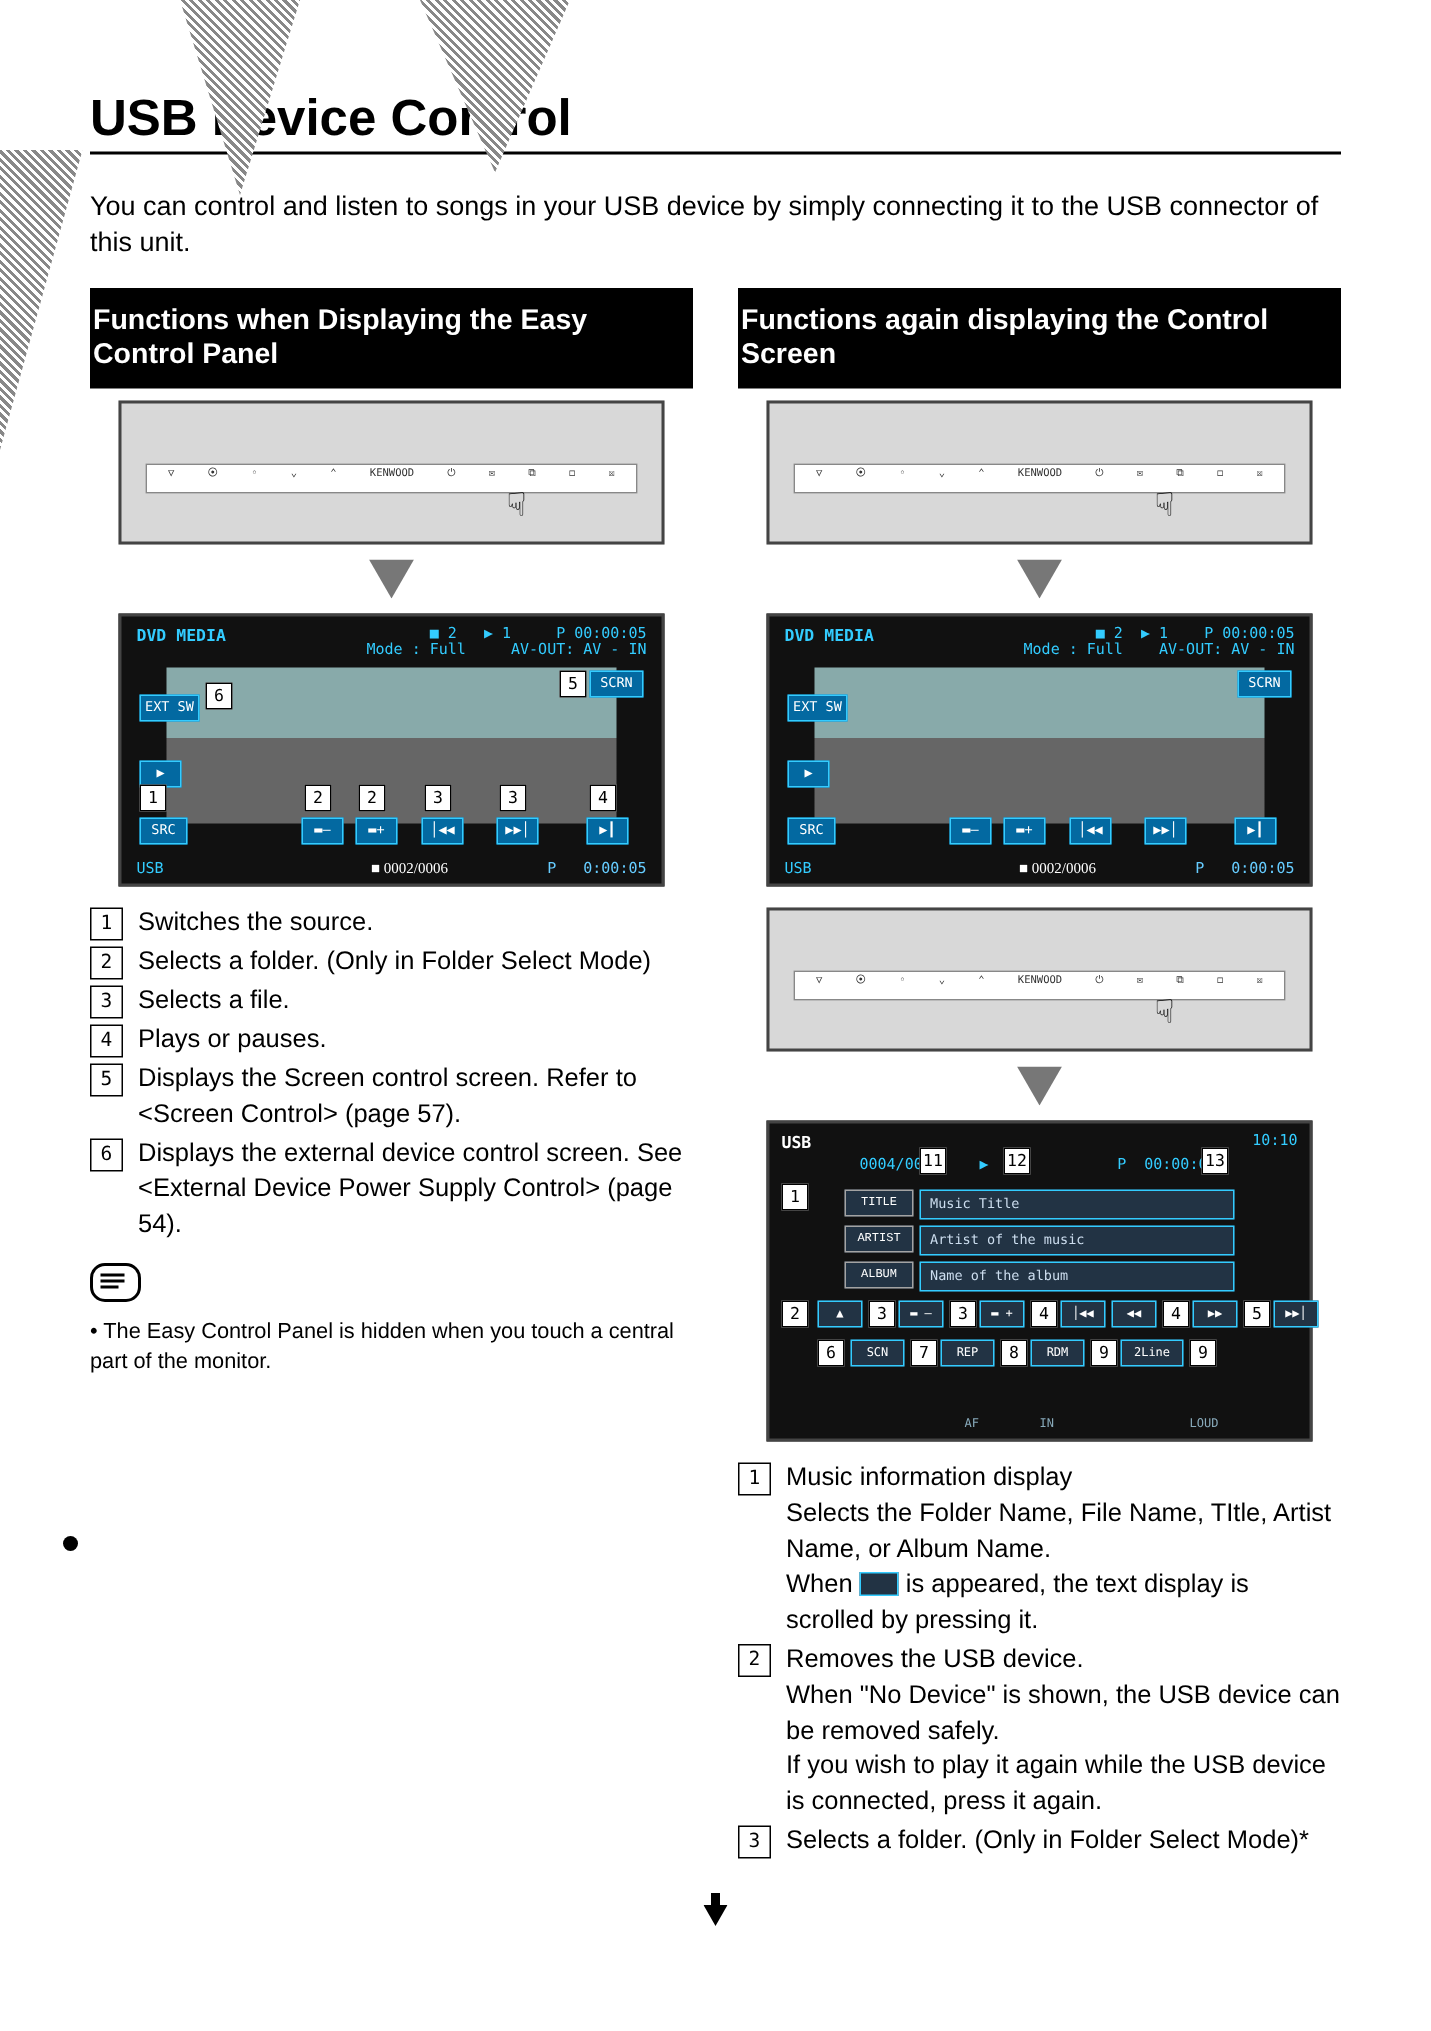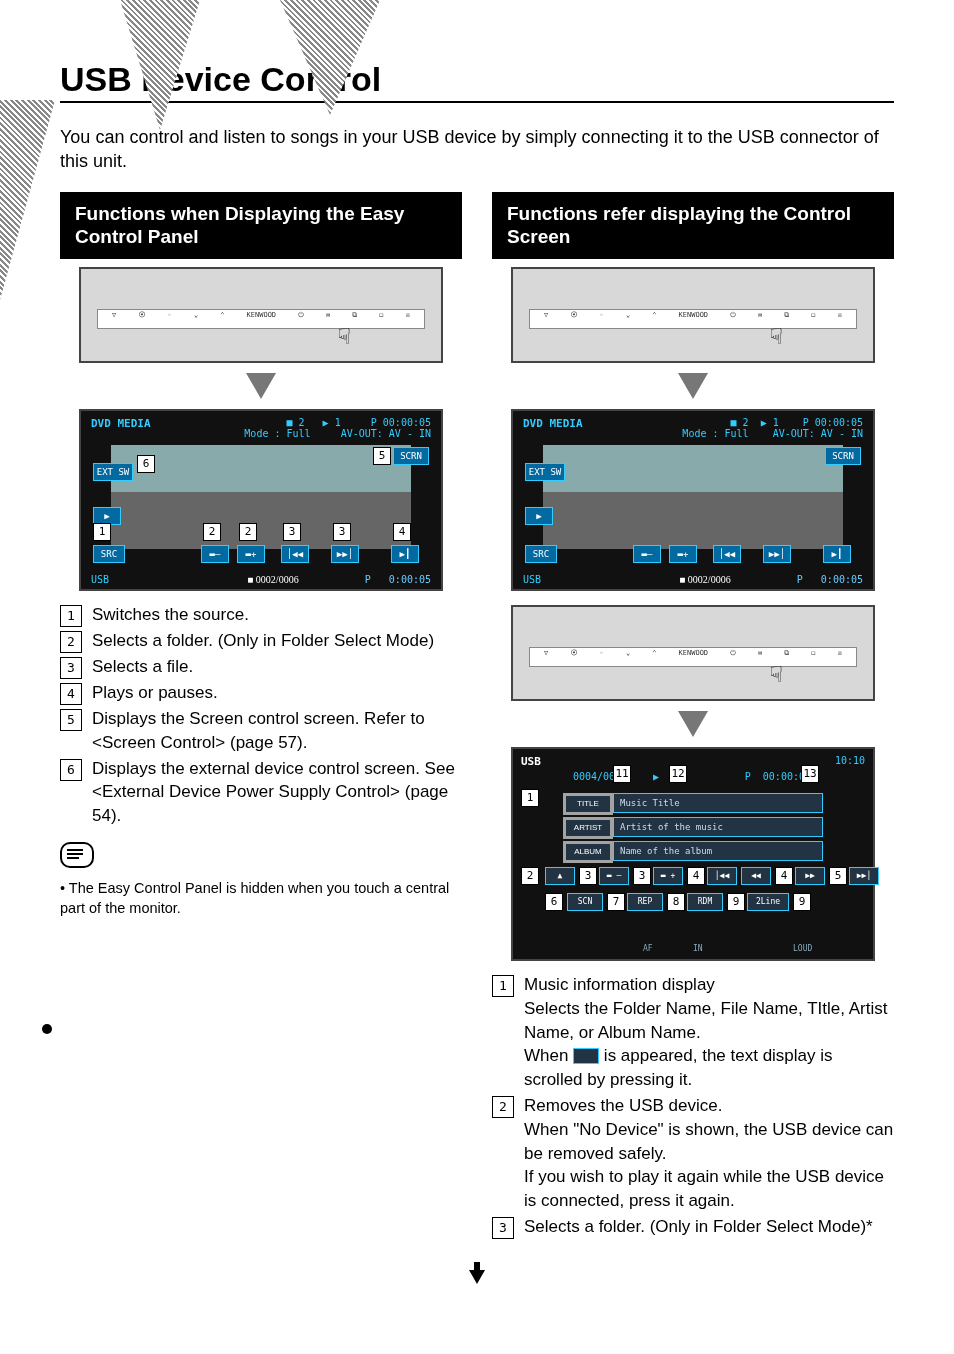--- a/index.html
+++ b/index.html
@@ -14,21 +14,21 @@
   h1.title{font-size:34px;font-weight:bold;margin:0 0 2px 0;font-style:normal;}
   .rule{border-top:2px solid #000;margin:0 0 22px 0;}
   .intro{font-size:18px;line-height:1.35;margin:0 0 18px 0;}
   .noteicon{display:inline-block;width:30px;height:22px;border:2px solid #000;border-radius:10px;position:relative;vertical-align:middle;}
   .noteicon svg{position:absolute;left:3px;top:3px;}
   ul.topbul{list-style:none;padding:0;margin:4px 0 26px 0;font-size:15px;}
   ul.topbul li::before{content:"• ";}
 
   .cols{display:flex;gap:30px;}
   .col{flex:1 1 0;min-width:0;}
-  .blackbar{background:#000;color:#fff;font-weight:bold;font-size:19px;padding:10px 15px;line-height:1.25;}
+  .blackbar{background:#000;color:#fff;font-weight:bold;font-size:19px;padding:10px 2px;line-height:1.25;}
   .lead{font-size:17px;margin:12px 0 12px 0;line-height:1.35;}
 
   .shot{border:2px solid #444;background:#d8d8d8;width:360px;margin:8px auto 10px auto;position:relative;}
   .shot.top{height:92px;}
   .shot.top .bar{position:absolute;left:16px;right:16px;top:40px;height:18px;background:#fff;border:1px solid #888;}
   .shot.top .labels{position:absolute;left:20px;right:20px;top:42px;height:14px;display:flex;justify-content:space-around;font-size:7px;color:#333;font-family:monospace;}
   .shot .hand{position:absolute;right:90px;top:55px;font-size:22px;}
   .arrowdown{display:block;margin:4px auto 10px auto;}
 
   .shot.dvd{height:178px;background:#111;}
@@ -40,21 +40,21 @@
   .shot.dvd .ftr{position:absolute;right:10px;bottom:4px;color:#6cf;font-family:monospace;font-size:10px;}
   .shot.dvd .btn{position:absolute;width:26px;height:16px;background:#0369a1;border:1px solid #3cf;color:#fff;font-size:9px;text-align:center;line-height:16px;font-family:monospace;}
   .num{position:absolute;width:16px;height:16px;border:1px solid #000;background:#fff;color:#000;font-family:monospace;font-size:11px;text-align:center;line-height:16px;}
 
   .shot.usb{height:210px;background:#111;}
   .shot.usb .top{position:absolute;left:8px;top:6px;color:#fff;font-family:monospace;font-size:11px;font-weight:bold;}
   .shot.usb .topr{position:absolute;right:8px;top:6px;color:#3cf;font-family:monospace;font-size:10px;}
   .shot.usb .cnt{position:absolute;left:60px;top:22px;color:#3cf;font-family:monospace;font-size:10px;}
   .shot.usb .play{position:absolute;left:140px;top:22px;color:#3cf;font-size:10px;font-family:monospace;}
   .shot.usb .row{position:absolute;left:50px;right:50px;height:18px;background:#234;border:1px solid #3cf;color:#cde;font-size:9px;font-family:monospace;padding:0 6px;line-height:18px;white-space:nowrap;overflow:hidden;}
-  .shot.usb .lab{position:absolute;width:44px;height:16px;background:#234;border:3px solid #a3a3a3;color:#fff;font-size:8px;font-family:Liberation Sans, sans-serif;text-align:center;line-height:16px;}
+  .shot.usb .lab{position:absolute;width:44px;height:16px;background:#234;border:1px solid #a3a3a3;color:#fff;font-size:8px;font-family:Liberation Mono, monospace;text-align:center;line-height:16px;}
   .shot.usb .sm{position:absolute;width:28px;height:16px;background:#234;border:1px solid #3cf;color:#fff;font-size:8px;text-align:center;line-height:16px;font-family:monospace;}
   .shot.usb .ftlab{position:absolute;bottom:6px;color:#8ab;font-size:8px;font-family:monospace;}
 
   ol.callouts{list-style:none;padding:0;margin:12px 0 0 0;font-size:17px;line-height:1.4;}
   ol.callouts li{display:flex;margin:2px 0;}
   ol.callouts .box{flex:0 0 auto;width:20px;height:20px;border:1px solid #000;font-family:monospace;font-size:13px;text-align:center;line-height:20px;margin-right:10px;margin-top:2px;}
   ol.callouts .txt{flex:1 1 auto;}
   .subnote{font-size:14.5px;line-height:1.4;margin:10px 0 0 0;}
   .subnote .b::before{content:"•  ";}
 
@@ -176,21 +176,21 @@
               <line x1="2" y1="3" x2="18" y2="3" stroke="#000" stroke-width="2"></line>
               <line x1="2" y1="7" x2="18" y2="7" stroke="#000" stroke-width="2"></line>
               <line x1="2" y1="11" x2="14" y2="11" stroke="#000" stroke-width="2"></line>
             </svg>
         </span>
         <p class="subnote"><span class="b">The Easy Control Panel is hidden when you touch a central part of the monitor.</span></p>
       </div>
     </div>
 
     <div class="col">
-      <div class="blackbar">Functions refer displaying the Control Screen</div>
+      <div class="blackbar">Functions again displaying the Control Screen</div>
 
       <div class="shot top">
         <div class="bar"></div>
         <div class="labels" id="right-topbar">
             <span>▽</span>
             <span>⦿</span>
             <span>◦</span>
             <span>⌄</span>
             <span>⌃</span>
             <span>KENWOOD</span>

